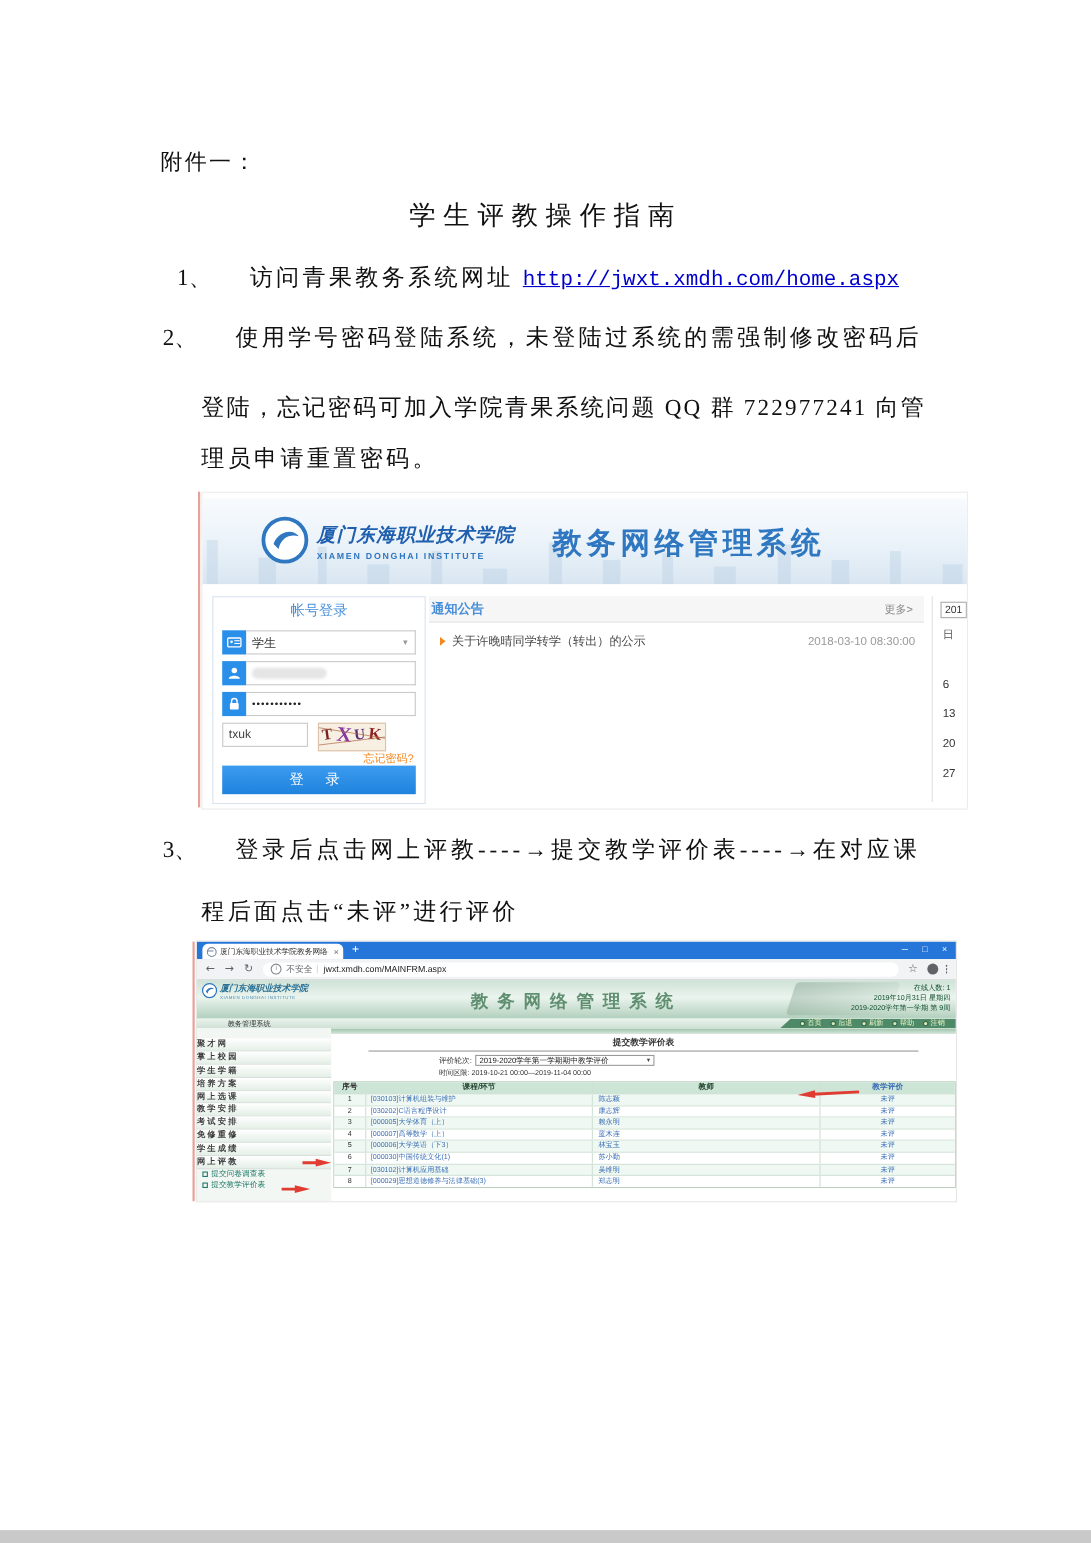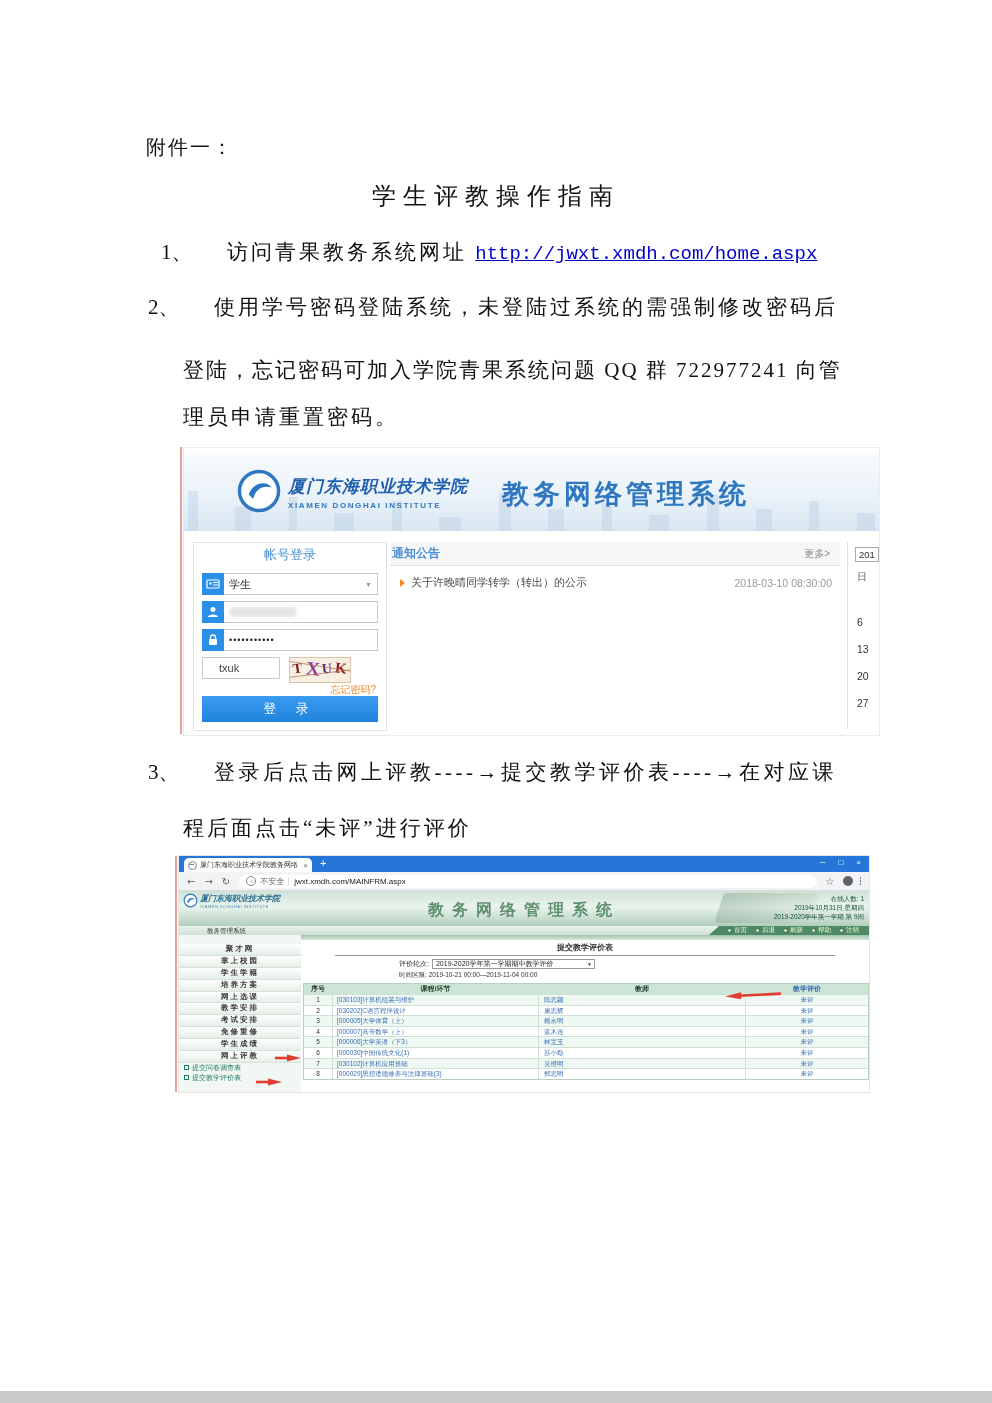--- a/index.html
+++ b/index.html
@@ -47,21 +47,21 @@
 
   .s1-login{position:absolute;left:9px;top:94px;width:192px;height:187px;border:1px solid #d8e4f0;background:#fff;}
   .s1-login-title{height:24px;line-height:24px;text-align:center;color:#4a90d9;font-size:13px;}
   .lrow{position:relative;margin:6px 8px 0;height:22px;display:flex;}
   .lic{width:22px;height:22px;background:#2a8fe8;display:flex;align-items:center;justify-content:center;flex:none;}
   .lin{flex:1;border:1px solid #c9c9c9;border-left:none;display:flex;align-items:center;
        padding:0 5px;font-size:11px;color:#333;position:relative;background:#fff;}
   .ddc{position:absolute;right:5px;color:#999;font-size:7px;}
   .blob{width:68px;height:10px;background:#e5e5e5;border-radius:5px;filter:blur(1.5px);}
   .pwd{font-size:9px;letter-spacing:1px;color:#222;}
-  .cap-in{width:78px;border:1px solid #c9c9c9;font-size:11px;padding:0 16px;display:flex;
+  .cap-in{width:78px;border:1px solid #c9c9c9;font-size:11px;padding:0 5px;display:flex;
           align-items:center;color:#444;height:22px;box-sizing:border-box;background:#fff;}
   .cap-img{margin-left:9px;width:60px;height:24px;border:1px solid #dcc0a8;background:#f7efe2;
            position:relative;overflow:hidden;}
   .cap-img span{position:absolute;font-weight:bold;font-family:"Liberation Serif",serif;}
   .cl1{left:3px;top:3px;font-size:14px;color:#7a2020;transform:rotate(-8deg);}
   .cl2{left:16px;top:0px;font-size:19px;color:#8a3aa0;transform:rotate(6deg);}
   .cl3{left:32px;top:3px;font-size:14px;color:#5a2d7a;transform:rotate(-5deg);}
   .cl4{left:45px;top:2px;font-size:15px;color:#8b2020;transform:rotate(7deg);}
   .cap-line{position:absolute;left:-4px;width:70px;height:1px;background:#b06a4a;opacity:.7;}
   .cap-line.a{top:8px;transform:rotate(9deg);}
@@ -132,21 +132,21 @@
   .s2-sys{position:absolute;left:28px;top:1px;font-size:6.5px;color:#333;}
   .s2-menu{position:absolute;right:0;top:0;height:9px;display:flex;align-items:center;gap:8px;
            background:#4f8a68;padding:0 10px 0 18px;color:#eef7c9;font-size:6.5px;
            clip-path:polygon(10px 0,100% 0,100% 100%,0 100%);}
   .mi{display:flex;align-items:center;gap:2px;}
   .mi-ic{width:5px;height:5px;border-radius:50%;background:#d8e8b8;border:1px solid #3a6a4e;box-sizing:border-box;}
 
   .s2-body{position:absolute;top:79px;left:0;right:0;bottom:0;background:#fbfdfb;}
   .s2-side{position:absolute;left:0;top:0;width:122px;bottom:0;background:#f2f7f3;border-right:1px solid #cfd8d1;}
   .side-list{margin-top:9px;}
-  .side-item{position:relative;height:10.9px;line-height:10.9px;text-align:center;font-size:7.5px;
+  .side-item{position:relative;height:10.9px;line-height:10.9px;font-size:7.5px;
              font-weight:bold;color:#3c3c3c;letter-spacing:2px;
              background:linear-gradient(180deg,#ffffff,#e4efe7);border-bottom:1px solid #d8e0da;}
   .side-sub{height:10px;line-height:10px;padding-left:5px;font-size:7px;color:#1f7a68;
             display:flex;align-items:center;gap:3px;}
   .cb{width:5px;height:5px;border:1px solid #1f7a68;flex:none;box-sizing:border-box;}
 
   .s2-main{position:absolute;left:122px;right:0;top:0;bottom:0;background:#fff;}
   .main-topband{height:5px;background:linear-gradient(180deg,#9cc3aa,#d7e8dd);}
   .m-title{margin-top:2px;text-align:center;font-size:8px;font-weight:bold;color:#333;}
   .m-rule{margin:2px auto 0;width:88%;border-bottom:1px solid #999;}

